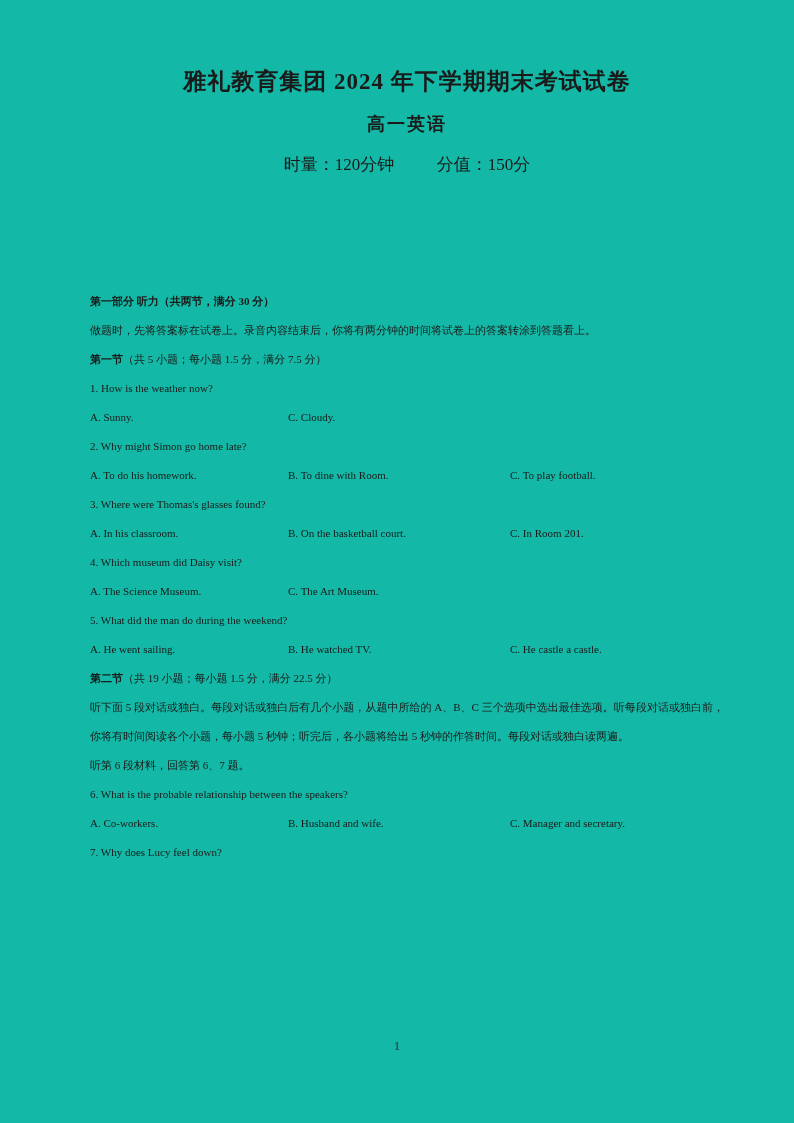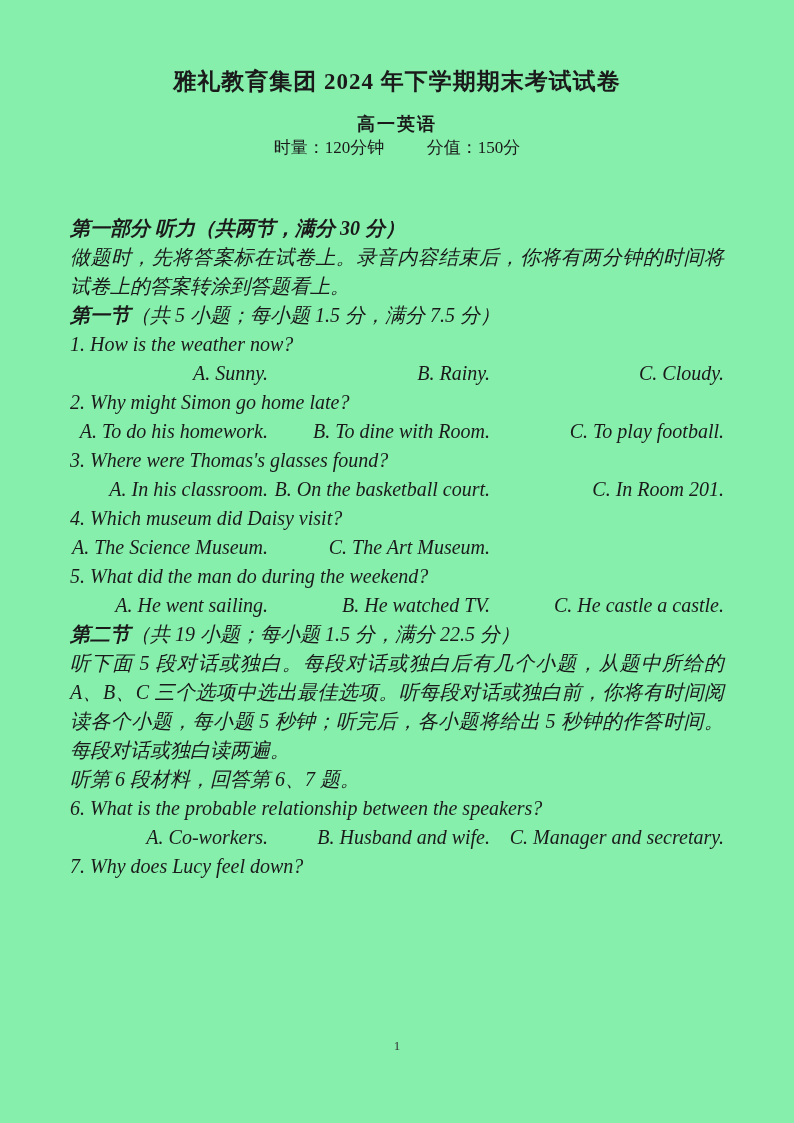--- a/index.html
+++ b/index.html
@@ -2,54 +2,54 @@
 <html><head>
 <meta charset="utf-8">
 <style>
   * { margin: 0; padding: 0; box-sizing: border-box; }
   html, body { background: #888; }
   .page {
     position: relative;
     width: 794px;
     height: 1123px;
     margin: 0 auto;
-    background: #86efac;
+    background: #14b8a6;
     font-family: "Liberation Serif", "DejaVu Serif", serif;
     color: #1a1a1a;
     overflow: hidden;
+    padding-left: 20px;
   }
   .doc-header { text-align: center; padding-top: 66px; }
   .doc-title {
     font-size: 23px;
     font-weight: bold;
     letter-spacing: 1px;
   }
   .doc-subtitle {
     font-size: 18px;
     font-weight: bold;
     margin-top: 15px;
     letter-spacing: 2px;
   }
   .doc-meta {
     font-size: 17px;
+    margin-top: 17px;
   }
   .doc-meta .meta-gap { display: inline-block; width: 34px; }
   .content {
-    margin: 55px 70px 0 70px;
-    font-size: 20px;
+    margin: 111px 70px 0 70px;
+    font-size: 11px;
     line-height: 29px;
-    font-style: italic;
   }
   .part-heading { font-weight: bold; }
   .section-heading .sec-label { font-weight: bold; }
   .para { text-align: justify; }
   .q-options {
     display: grid;
     grid-template-columns: 198px 222px auto;
-    text-align: right;
   }
   .q-options .opt { white-space: nowrap; }
   .page-footer {
     position: absolute;
     top: 1038px;
     left: 0;
     width: 100%;
     text-align: center;
     font-size: 13px;
     color: #333;
@@ -76,21 +76,20 @@
     <div class="para">做题时，先将答案标在试卷上。录音内容结束后，你将有两分钟的时间将试卷上的答案转涂到答题看上。</div>
 
     <div class="section-heading">
       <span class="sec-label">第一节</span><span>（共 5 小题；每小题 1.5 分，满分 7.5 分）</span>
     </div>
 
     <div class="question">
       <div class="q-text">1. How is the weather now?</div>
       <div class="q-options">
         <span class="opt">A. Sunny.</span>
-        <span class="opt">B. Rainy.</span>
         <span class="opt">C. Cloudy.</span>
       </div>
     </div>
 
     <div class="question">
       <div class="q-text">2. Why might Simon go home late?</div>
       <div class="q-options">
         <span class="opt">A. To do his homework.</span>
         <span class="opt">B. To dine with Room.</span>
         <span class="opt">C. To play football.</span>

